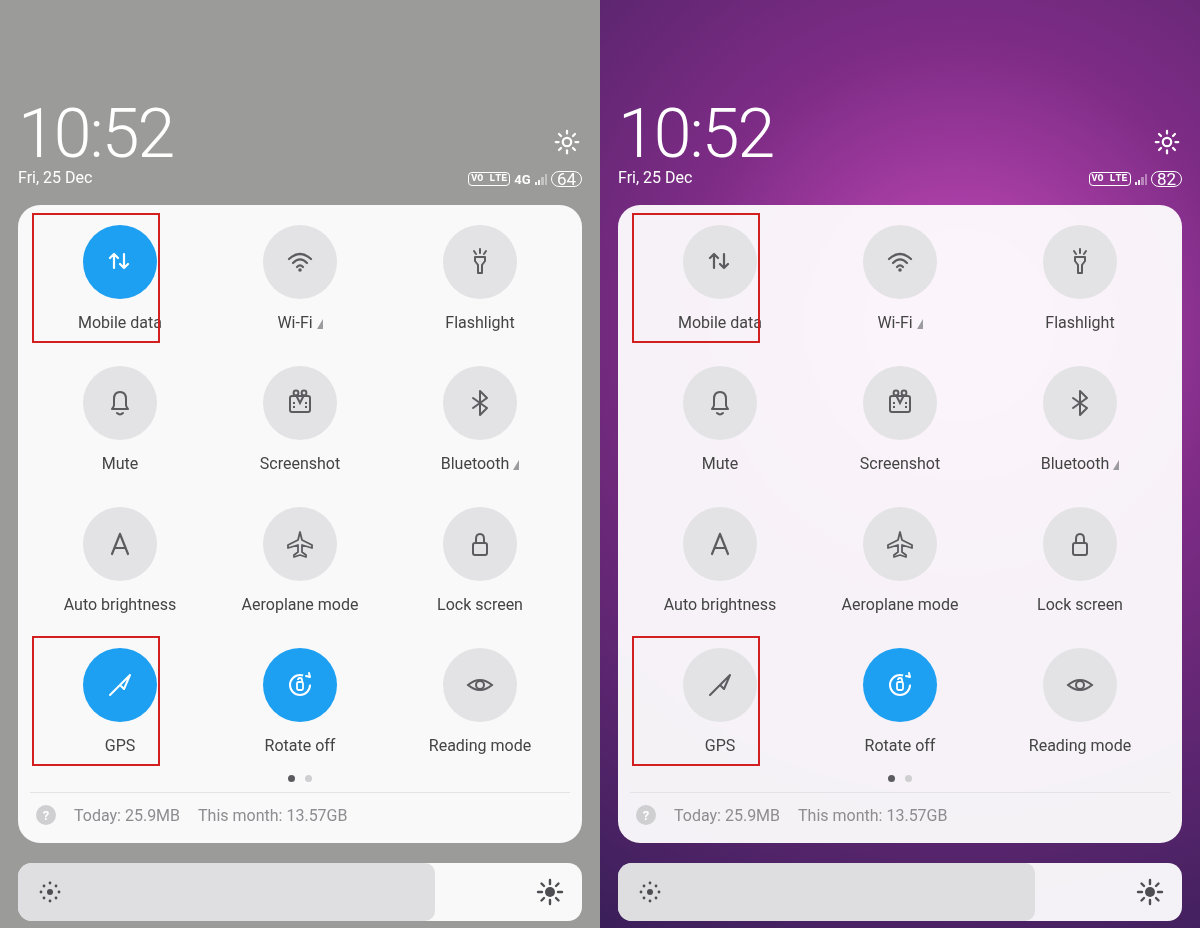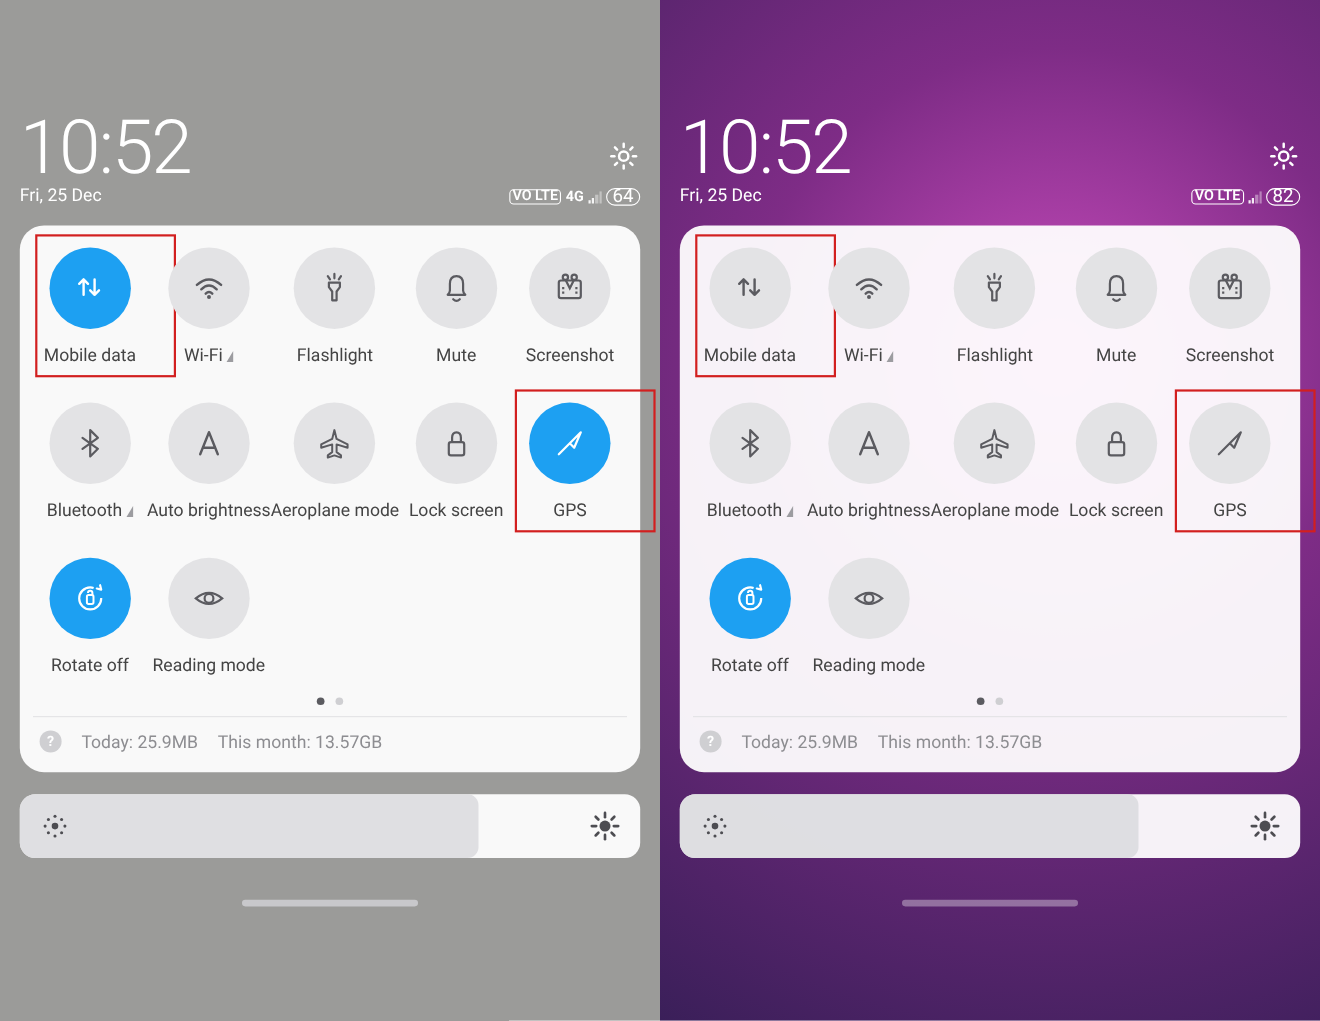--- a/index.html
+++ b/index.html
@@ -26,41 +26,41 @@
     font-size: 68px; font-weight: 300; letter-spacing: -2px; line-height: 1;
   }
   .gear-wrap { padding-top: 20px; }
   .gear-icon { width: 30px; height: 30px; fill: #fff; }
   .daterow {
     display: flex; align-items: flex-end; justify-content: space-between;
     color: #fff; font-size: 16px;
   }
   .statusicons { display: flex; align-items: center; gap: 4px; }
   .badge {
-    border: 1.4px solid #fff; border-radius: 4px; font-size: 13px;
-    padding: 0 2px; line-height: 12px; font-weight: 600;
+    border: 1.4px solid #fff; border-radius: 4px; font-size: 10px;
+    padding: 0 2px; line-height: 12px; font-weight: 600; font-family: Liberation Mono, monospace;
   }
   .batt {
     border: 1.6px solid #fff; border-radius: 9px; padding: 0 5px;
     font-size: 17px; line-height: 14px; position: relative;
   }
   .signalbars { display: inline-flex; align-items: flex-end; gap: 1.2px; height: 12px; }
   .signalbars span { width: 2.2px; background: #fff; opacity: .9; }
   .signalbars span:nth-child(1){height:3px} .signalbars span:nth-child(2){height:5px}
   .signalbars span:nth-child(3){height:8px;opacity:.4} .signalbars span:nth-child(4){height:11px;opacity:.4}
   .smtxt { font-size: 13px; font-weight: 700; }
   .panel {
     background: rgba(255,255,255,0.94);
     border-radius: 22px;
     margin-top: 18px;
     padding: 20px 12px 12px 12px;
   }
   .tilegrid {
     display: grid;
-    grid-template-columns: repeat(5, 1fr);
+    grid-template-columns: repeat(3, 1fr);
     row-gap: 34px; column-gap: 0;
   }
   .tile {
     display: flex; flex-direction: column; align-items: center;
     position: relative;
   }
   .tile .circ {
     width: 74px; height: 74px; border-radius: 50%;
     background: #e3e3e5;
     display: flex; align-items: center; justify-content: center;

